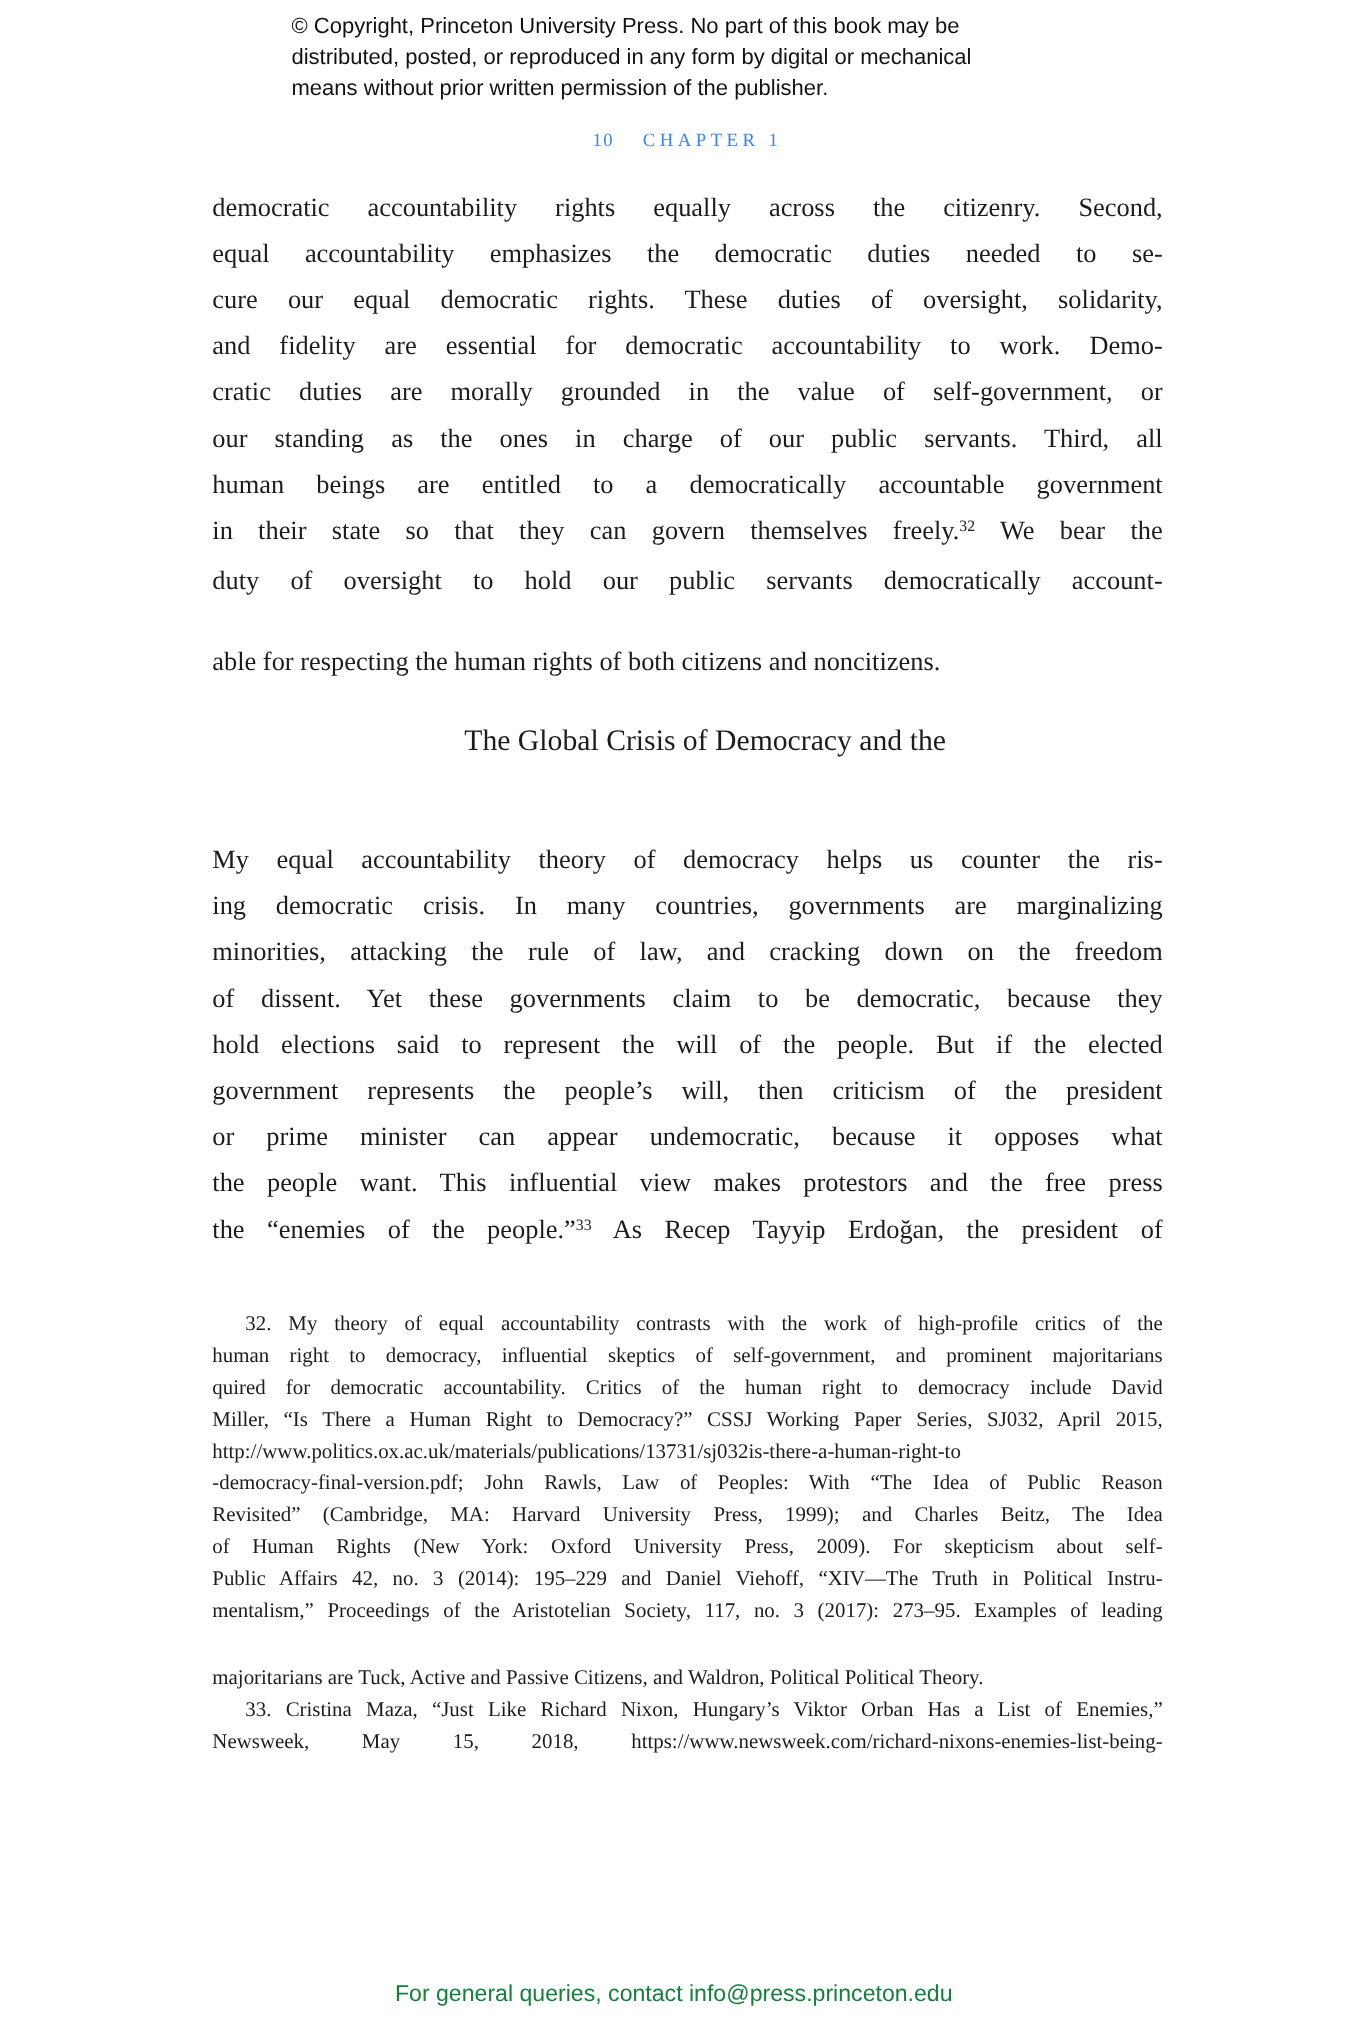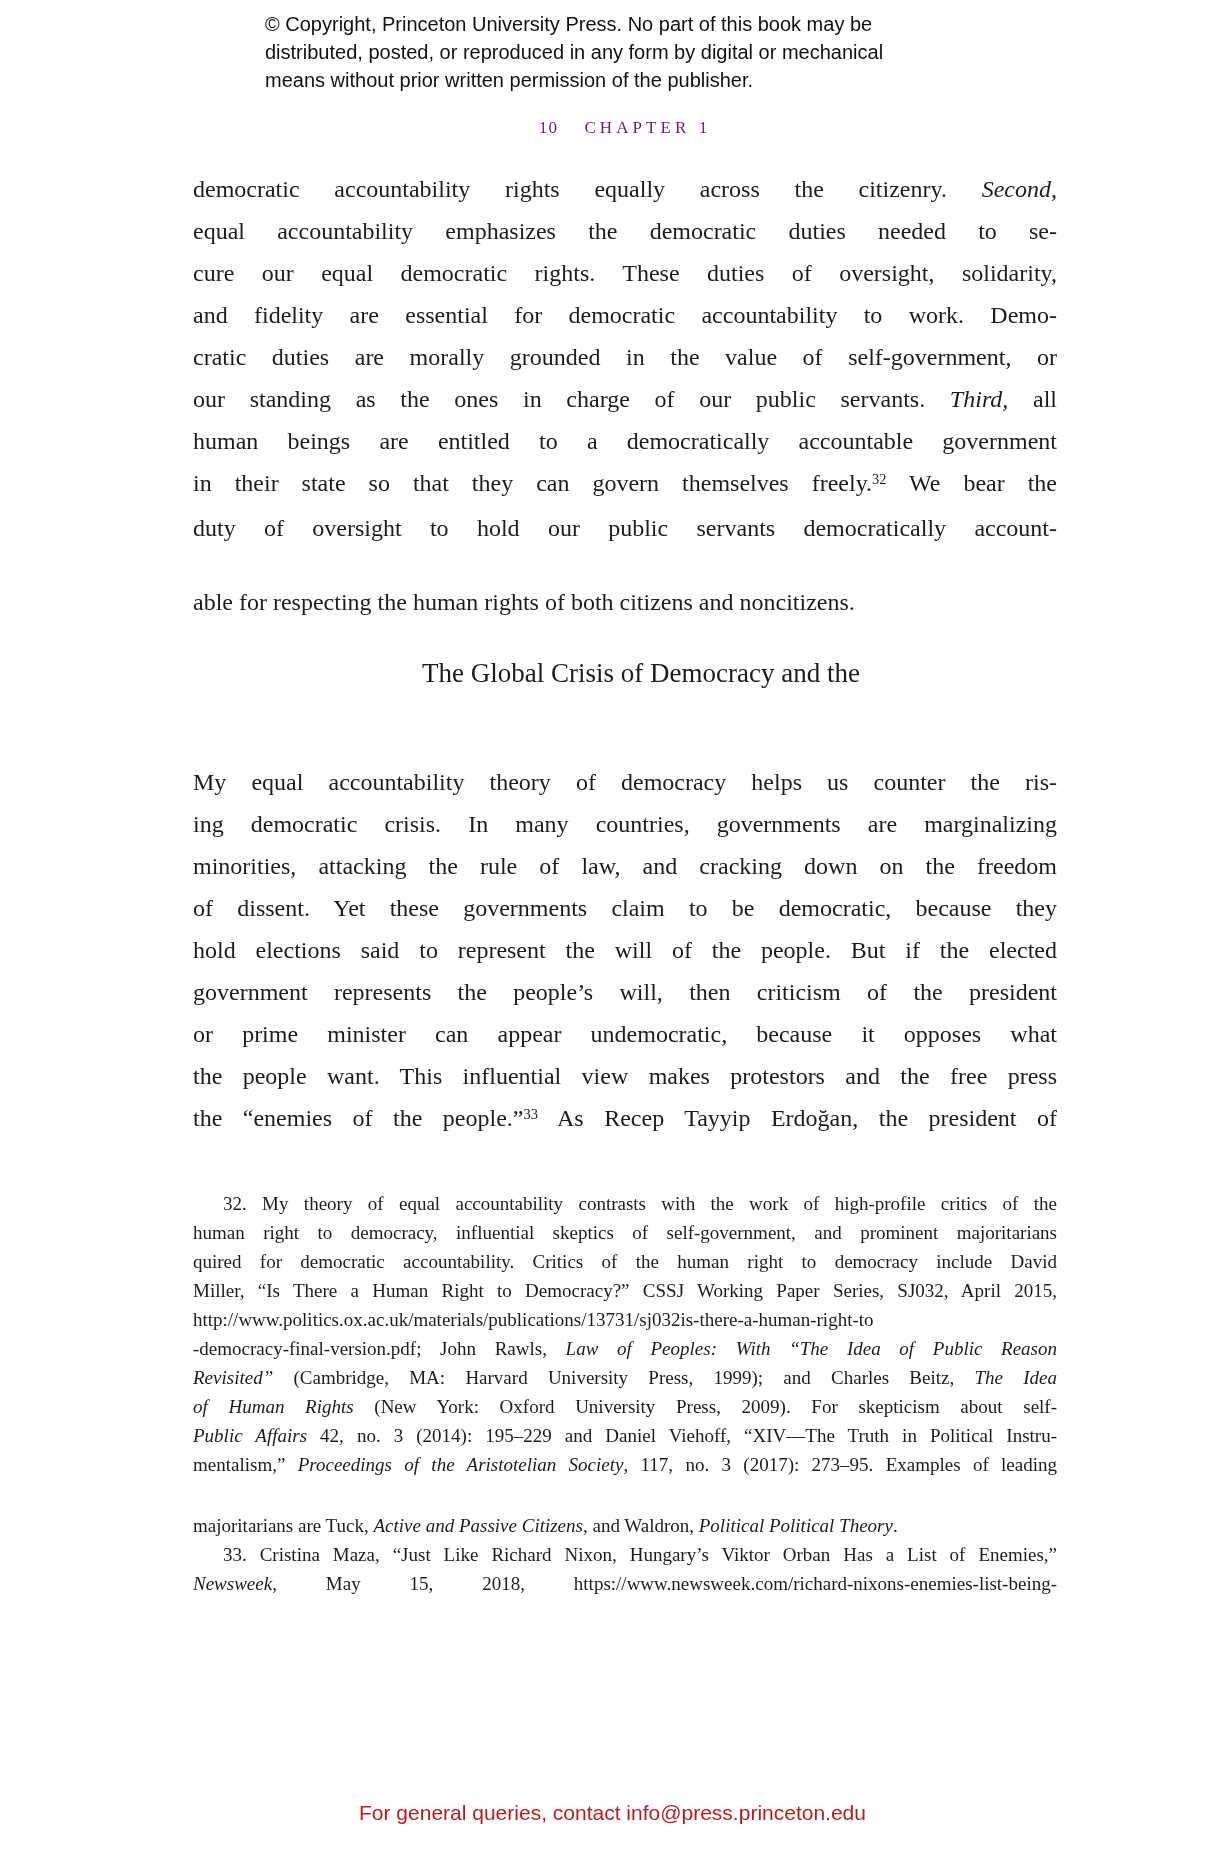--- a/index.html
+++ b/index.html
@@ -6,45 +6,45 @@
   body{
     width:1225px;height:1850px;position:relative;background:#ffffff;
     font-family:"Liberation Serif",serif;color:#1c1c1c;overflow:hidden;
   }
   .copyright{
     position:absolute;left:265px;top:10px;width:700px;
     font-family:"Liberation Sans",sans-serif;font-size:20px;line-height:28px;color:#111;
   }
   .pagehead{
     position:absolute;left:193px;top:118px;width:864px;text-align:center;
-    font-size:17px;color:#701a75;
+    font-size:17px;color:#3b82f6;
   }
   .pagehead .num{margin-right:26px;letter-spacing:0.08em;}
   .pagehead .chap{letter-spacing:0.24em;}
   .para{position:absolute;left:193px;width:864px;font-size:24px;}
   .para .line{line-height:42px;}
   .p1{top:168px;}
   .p2{top:761px;}
   .heading{
     position:absolute;left:209px;top:648px;width:864px;text-align:center;
     font-size:27px;line-height:50px;color:#1c1c1c;
   }
   .footnotes{position:absolute;left:193px;top:1189px;width:864px;font-size:19px;}
   .footnotes .line{line-height:29px;}
   .line{
     text-align:justify;text-align-last:justify;
     white-space:nowrap;overflow:hidden;
   }
   .line.last{text-align-last:left;margin-top:32px;}
   .line.ind{text-indent:30px;}
-  .line span.i{font-style:italic;}
+  .line span.i{}
   .line span.sup{font-size:0.6em;position:relative;top:-0.5em;white-space:nowrap;}
   .footer{
     position:absolute;left:0;top:1800px;width:1225px;text-align:center;
-    font-family:"Liberation Sans",sans-serif;font-size:21px;line-height:26px;color:#b91c1c;
+    font-family:"Liberation Sans",sans-serif;font-size:21px;line-height:26px;color:#15803d;
   }
 </style>
 </head>
 <body>
 
 <div class="copyright">
   <div>© Copyright, Princeton University Press. No part of this book may be</div>
   <div>distributed, posted, or reproduced in any form by digital or mechanical</div>
   <div>means without prior written permission of the publisher.</div>
 </div>

